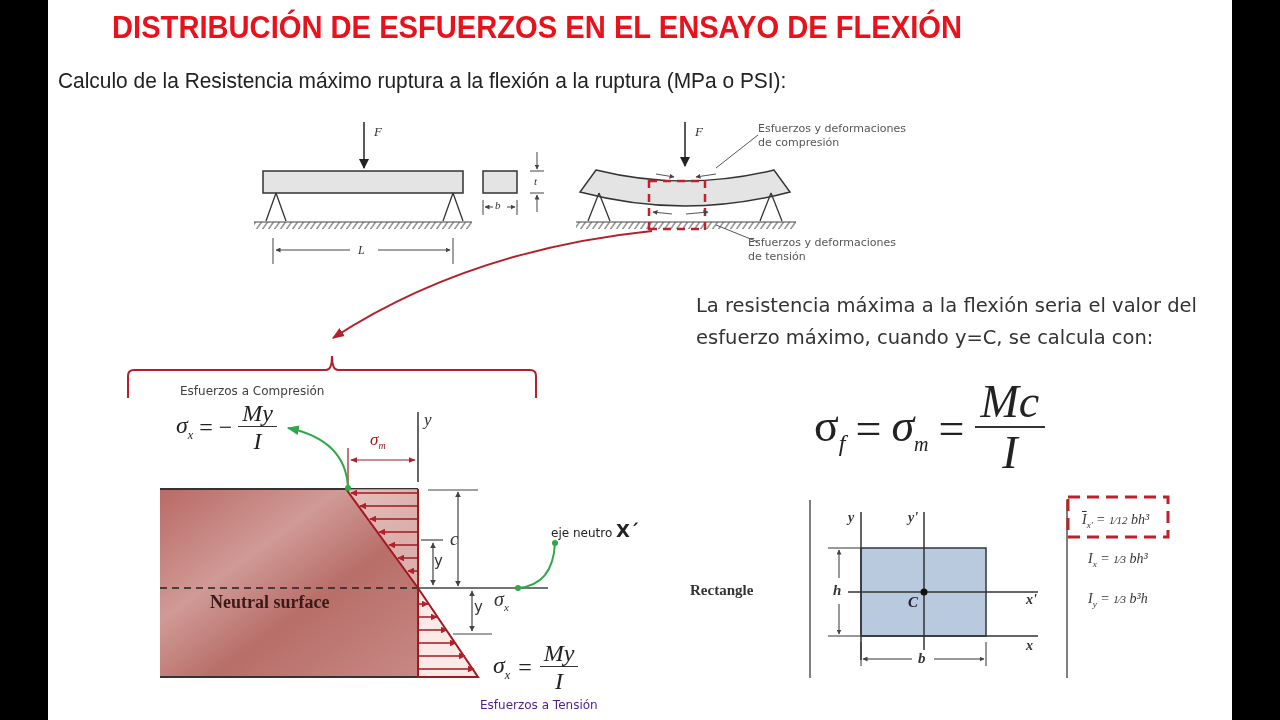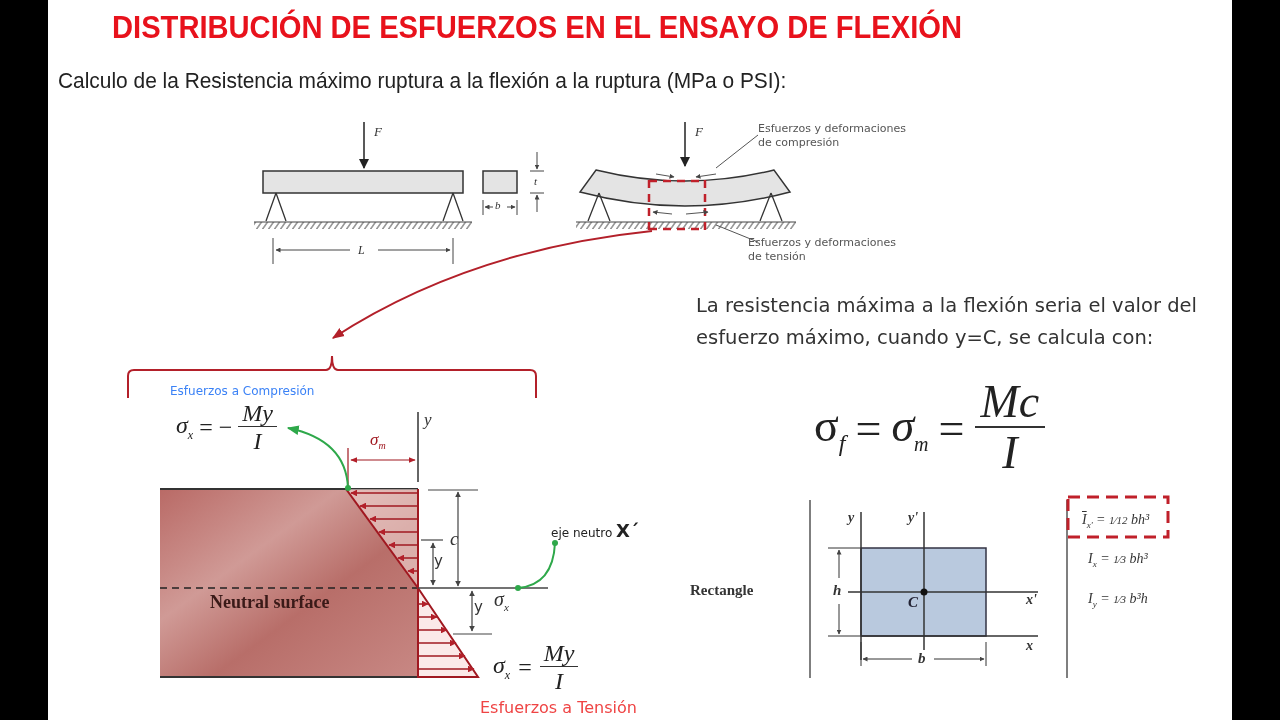--- a/index.html
+++ b/index.html
@@ -166,22 +166,22 @@
 
   <div class="small-label" style="left:710px;top:122px;">
     <div>Esfuerzos y deformaciones</div>
     <div>de compresión</div>
   </div>
   <div class="small-label" style="left:700px;top:236px;">
     <div>Esfuerzos y deformaciones</div>
     <div>de tensión</div>
   </div>
 
-  <div class="abs" style="left:122px;top:384px;font-family:'DejaVu Sans',sans-serif;font-size:12px;color:#3b82f6;">Esfuerzos a Compresión</div>
-  <div class="abs" style="left:432px;top:698px;font-family:'DejaVu Sans',sans-serif;font-size:16px;color:#ef4444;">Esfuerzos a Tensión</div>
+  <div class="abs" style="left:132px;top:384px;font-family:'DejaVu Sans',sans-serif;font-size:12px;color:#404040;">Esfuerzos a Compresión</div>
+  <div class="abs" style="left:432px;top:698px;font-family:'DejaVu Sans',sans-serif;font-size:12px;color:#4c1d95;">Esfuerzos a Tensión</div>
   <div class="abs" style="left:162px;top:592px;font-family:'Liberation Serif',serif;font-weight:bold;font-size:18px;color:#3a1a18;text-align:right;">Neutral surface</div>
   <div class="abs" style="left:503px;top:520px;font-family:'DejaVu Sans',sans-serif;font-size:12px;color:#222;">
     <span>eje neutro</span>
     <span style="font-size:18px;font-weight:bold;">X´</span>
   </div>
 
   <div class="abs" style="left:128px;top:400px;font-family:'Liberation Serif',serif;font-size:24px;color:#222;display:flex;align-items:center;">
     <span class="serif">σ<sub style="font-size:12px;">x</sub></span>
     <span style="margin:0 6px;">= −</span>
     <span style="display:inline-flex;flex-direction:column;align-items:center;">

